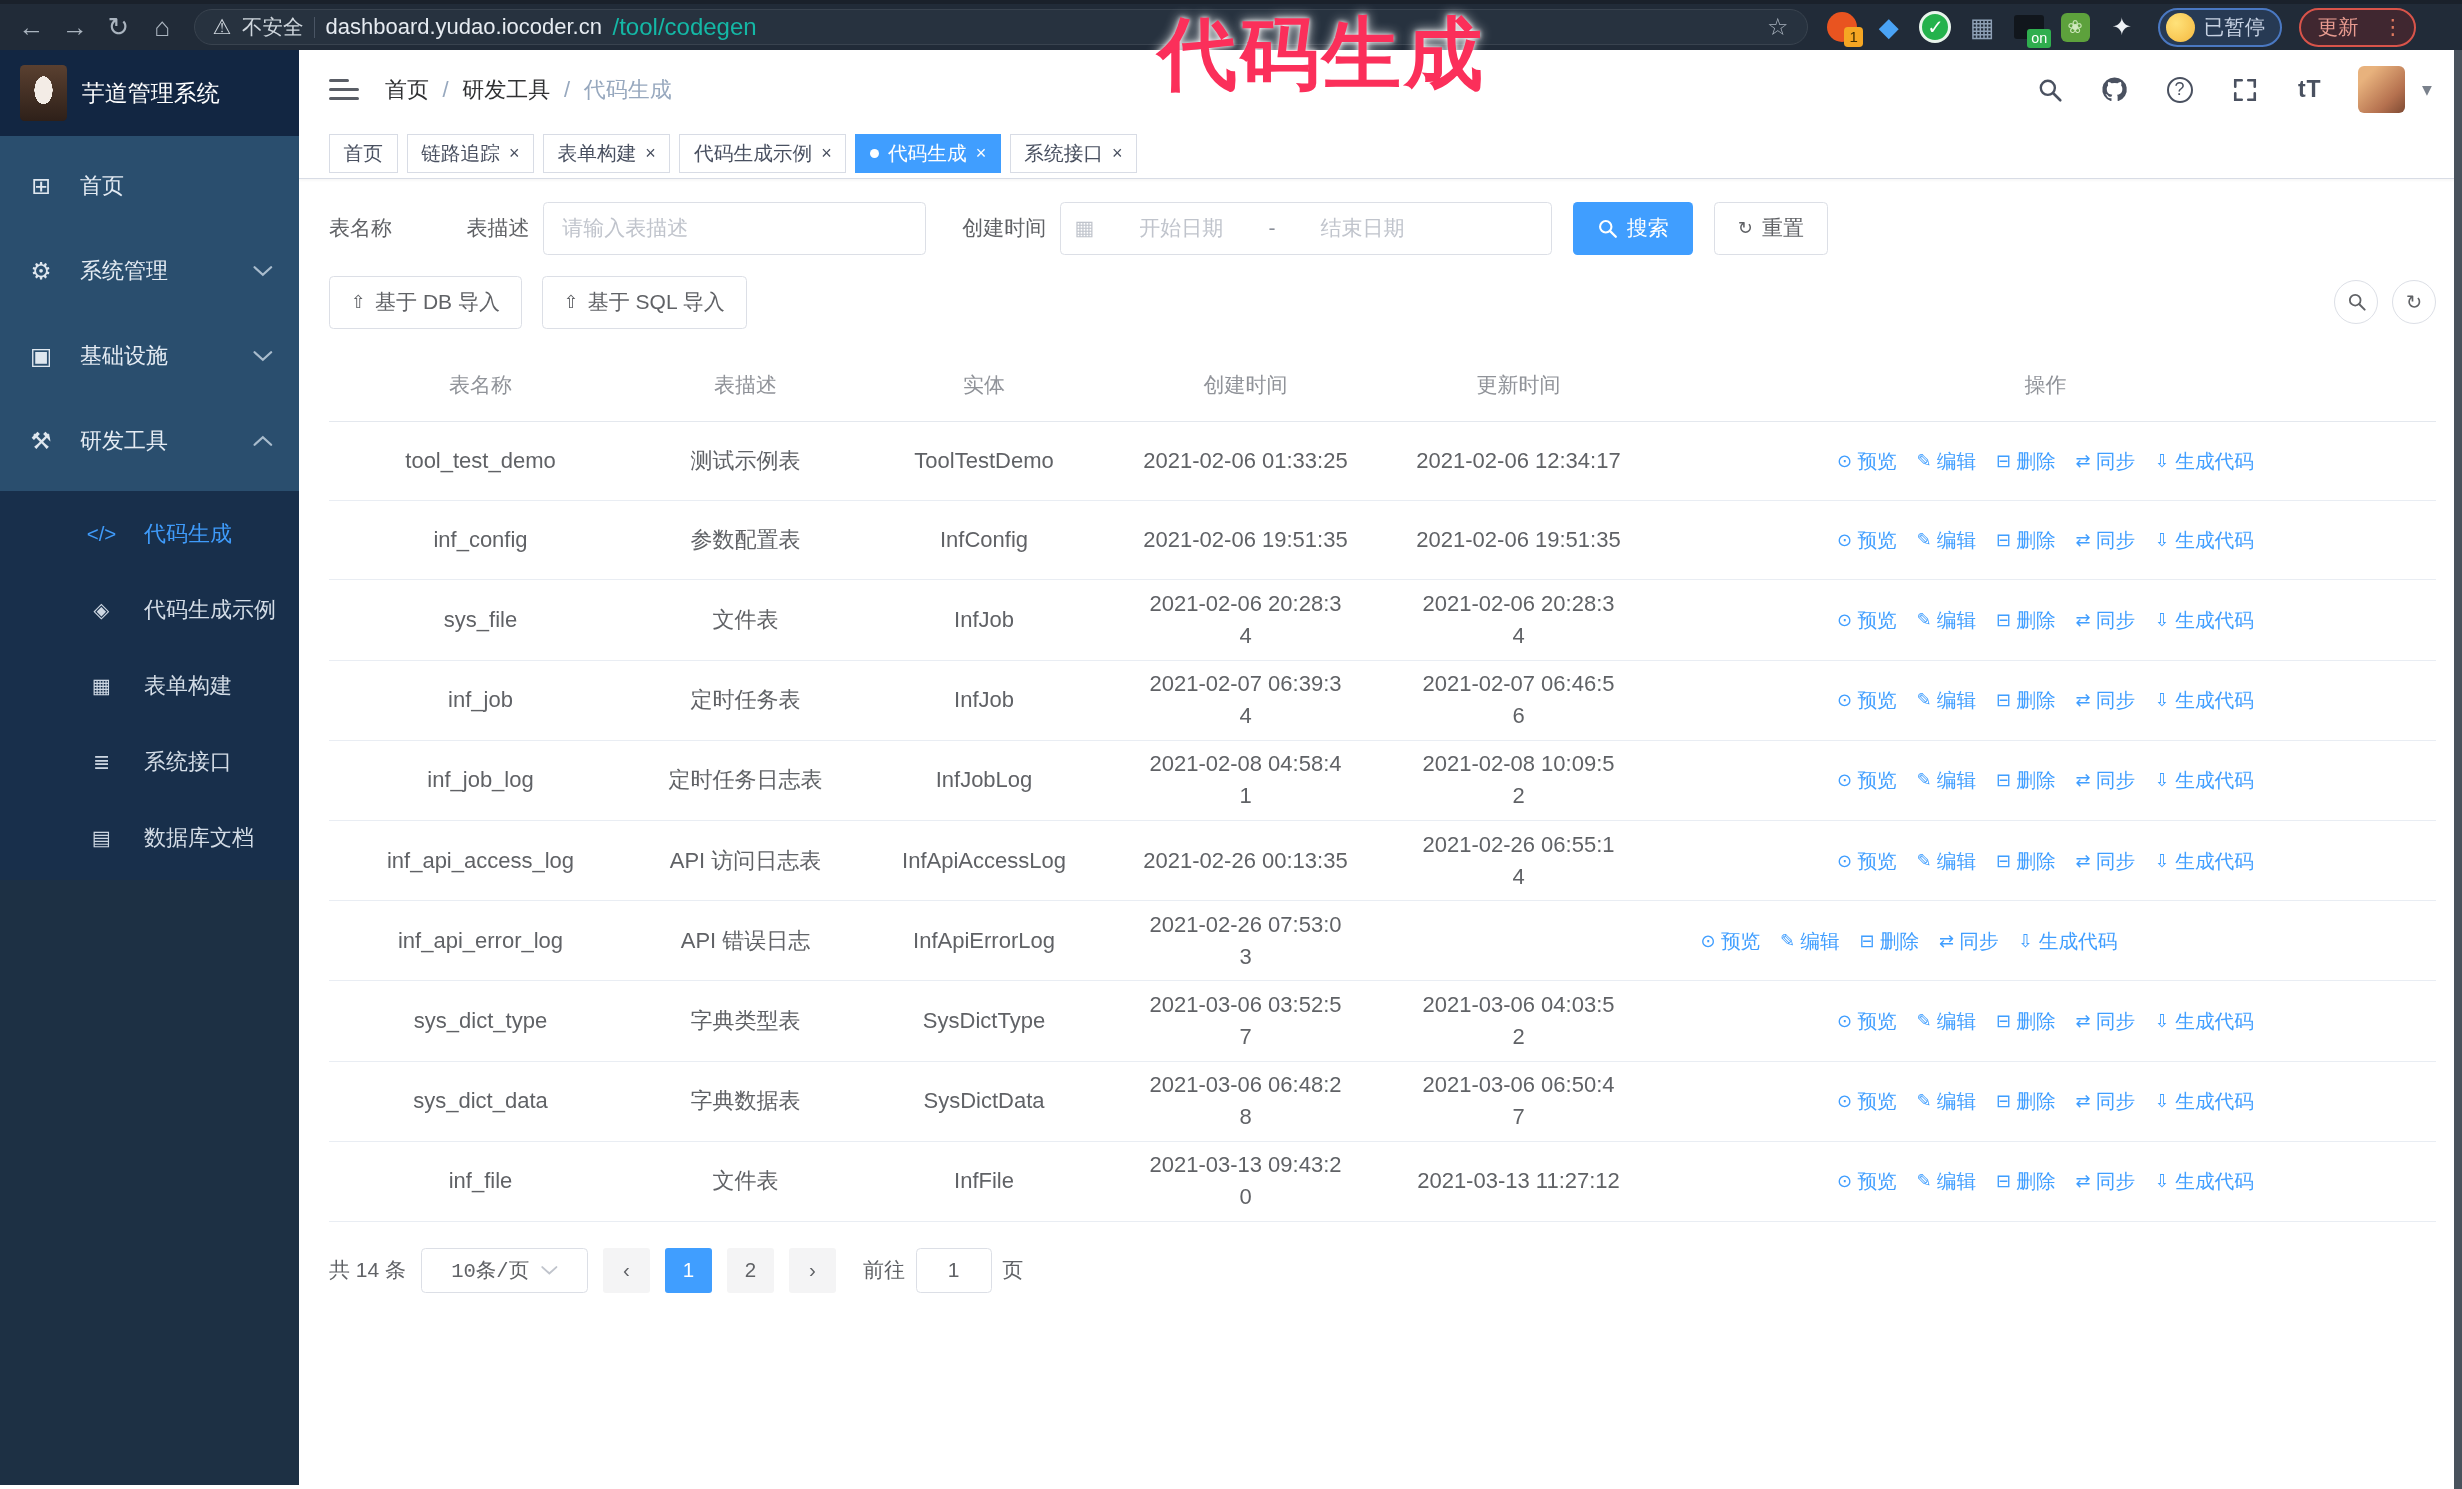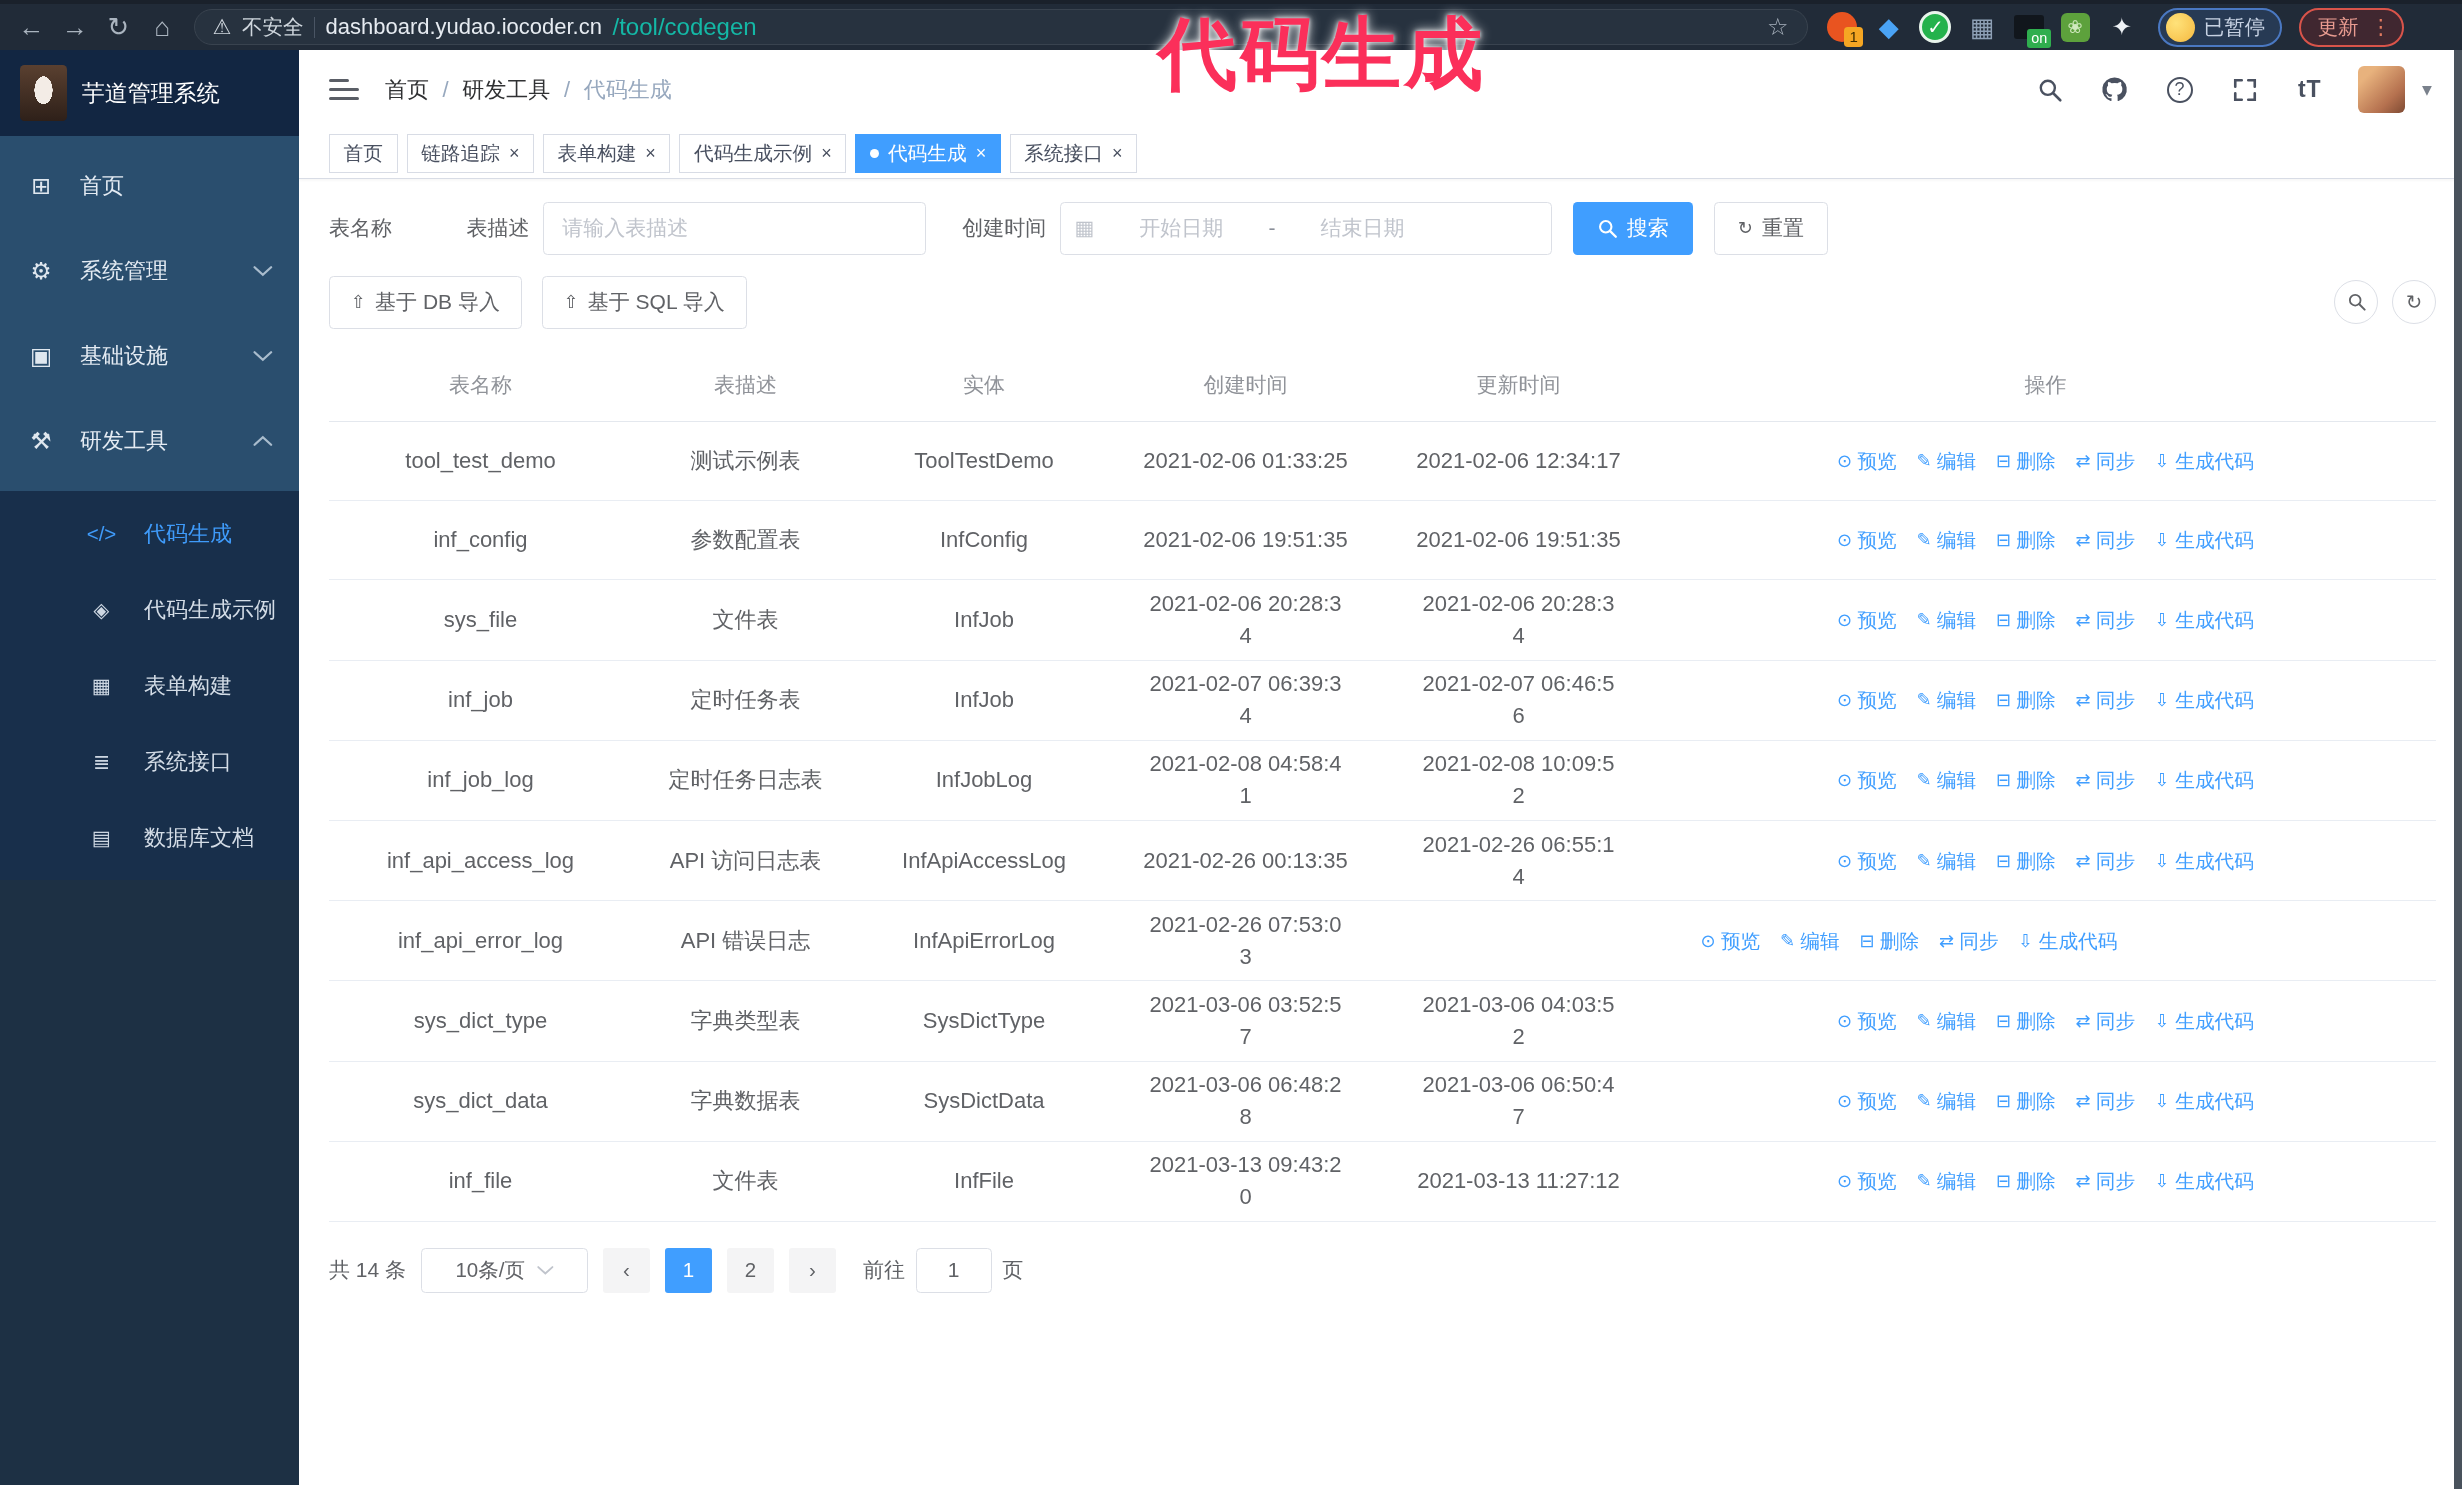--- a/index.html
+++ b/index.html
@@ -23,21 +23,21 @@
   .ext-gem { color:#4aa3f5; font-size:26px; }
   .ext-green-circle { width:32px; height:32px; border-radius:50%; background:#24b24c; color:#fff; font-size:19.7px; display:flex; align-items:center; justify-content:center; border:3px solid #e9f5ec;}
   .ext-grid { color:#8ea0b5; font-size:26px; }
   .ext-dark { width:30px; height:24px; background:#11161c; border-radius:3px; }
   .ext-badge-on { position:absolute; right:-6px; bottom:-4.5px; background:#2fae4e; color:#fff; font-size:14.4px; line-height:1; padding:2.3px 3.8px; border-radius:3px; }
   .ext-leaf { width:29px; height:29px; border-radius:6px; background:#5da13c; color:#cfe8bd; font-size:18px; display:flex; align-items:center; justify-content:center;}
   .ext-puzzle { color:#eef2f6; font-size:24px; }
   .profile-pill { margin-left:15px; height:39px; border:2.3px solid #4a78c2; background:#273a54; border-radius:19.7px; display:flex; align-items:center; gap:9px; padding:0 15px 0 6px; }
   .emoji-face { width:29px; height:29px; border-radius:50%; background:radial-gradient(circle at 35% 35%, #ffe27a, #f5b940); }
   .profile-pill span { color:#c6d1e2; font-size:20.5px; }
-  .update-pill { margin-left:12px; height:39px; border:2.3px solid #d9544a; background:#402730; border-radius:19.7px; display:flex; align-items:center; gap:12px; padding:0 10.6px 0 16.7px; }
+  .update-pill { margin-left:12px; height:39px; border:2.3px solid #d9544a; background:#402730; border-radius:19.7px; display:flex; align-items:center; gap:24px; padding:0 10.6px 0 16.7px; }
   .update-pill .u-label { color:#e89b90; font-size:20.5px; }
   .update-pill .kebab { color:#e07a5f; font-size:21px; }
 
   
   .app { display:flex; height:1435px; }
   .sidebar { width:299px; background:#1d3044; display:flex; flex-direction:column; flex:0 0 auto; }
   .logo-row { height:86px; background:#122642; display:flex; align-items:center; padding-left:19.7px; gap:15px; flex:0 0 auto;}
   .logo-img { width:47px; height:56px; border-radius:4.5px; background:
       radial-gradient(ellipse 15px 23px at 50% 45%, #f3ece6 60%, rgba(243,236,230,0) 61%),
       linear-gradient(180deg,#5a4030,#2e2019); }
@@ -102,21 +102,21 @@
   .t-header { display:flex; align-items:center; height:74px; border-bottom:0.8px solid #e4e8ee; color:#909399; font-size:21px; }
   .t-row { display:flex; align-items:center; min-height:79px; border-bottom:0.8px solid #e9edf3; color:#606266; font-size:22px; padding:7.6px 0; }
   .tc { text-align:center; line-height:32px; white-space:nowrap; }
   .c1{ width:303px; } .c2{ width:227px; } .c3{ width:250px; } .c4{ width:273px; } .c5{ width:273px; } .c6{ flex:1; }
   .actions { display:flex; justify-content:center; align-items:center; gap:19.7px; }
   .a-link { color:#409EFF; font-size:19.7px; display:inline-flex; align-items:center; gap:5.3px; cursor:pointer; white-space:nowrap;}
   .a-ico { font-size:18px; }
 
   
   .pager { display:flex; justify-content:flex-start; align-items:center; gap:15px; margin-top:26px; font-size:21px; color:#606266; padding-right:1.5px;}
-  .psel { width:167px; height:45px; border:0.8px solid #dcdfe6; border-radius:4.5px; display:flex; align-items:center; justify-content:center; gap:12px; color:#606266; cursor:pointer;}
+  .psel { width:167px; height:45px; border:0.8px solid #dcdfe6; border-radius:4.5px; display:flex; align-items:center; justify-content:center; gap:12px; color:#606266; cursor:pointer;font-family:Liberation Mono, monospace;}
   .psel .pv { font-size:20.5px; }
   .pbtn { min-width:47px; height:45px; background:#f4f4f5; border-radius:3px; display:flex; align-items:center; justify-content:center; color:#606266; font-size:20.5px; cursor:pointer; padding:0 6px;}
   .pbtn.active { background:#409EFF; color:#fff; }
   .goto { display:flex; align-items:center; gap:10.6px; margin-left:12px;}
   .goto input { width:76px; height:45px; border:0.8px solid #dcdfe6; border-radius:4.5px; text-align:center; font-size:21px; color:#606266; outline:none; font-family:inherit;}
 
   
   .watermark { position:absolute; left:1158px; top:1.5px; font-size:79px; font-weight:bold; color:#fb2f5a; letter-spacing:3px; z-index:60; text-shadow:0 0 12px rgba(255,255,255,.95), 0 0 4.5px rgba(255,255,255,.9); }
   .win-scrollbar { position:absolute; right:0; top:50px; width:7.6px; height:1440px; background:#49525c; z-index:40;}
   svg { display:block; }

